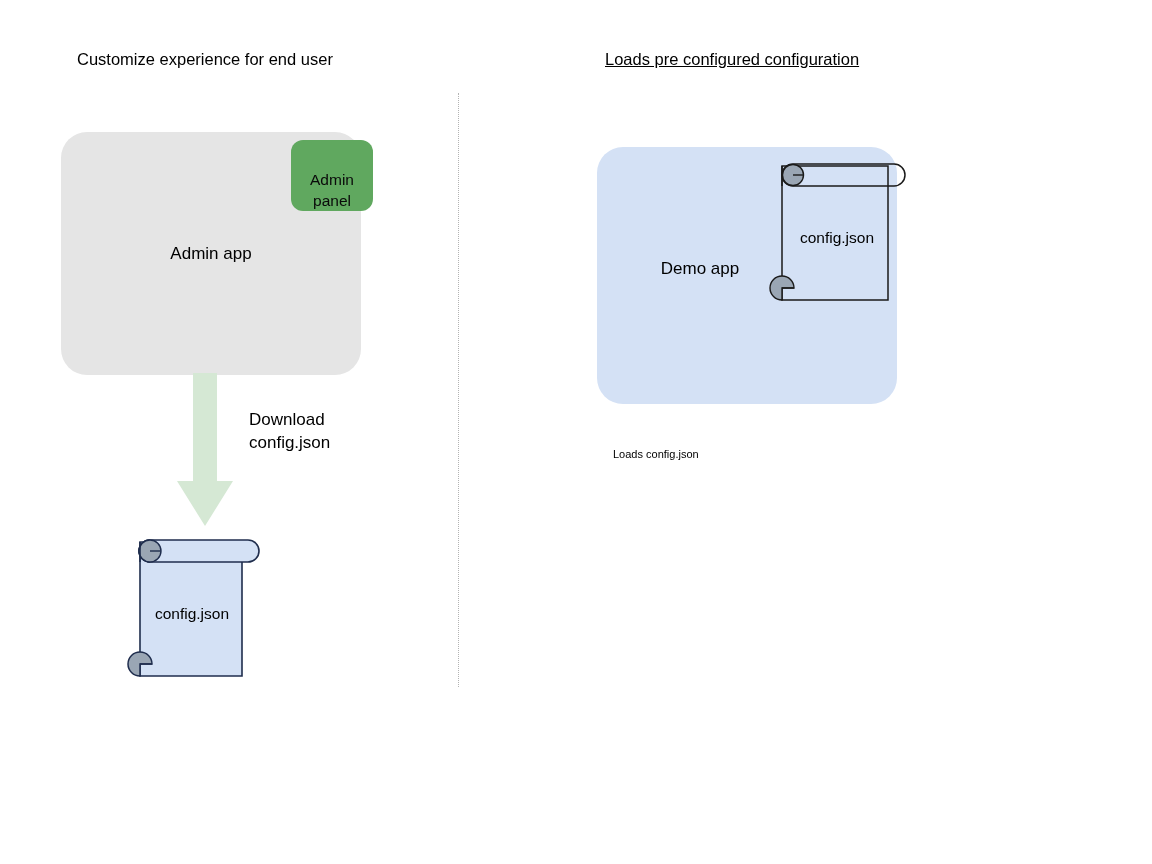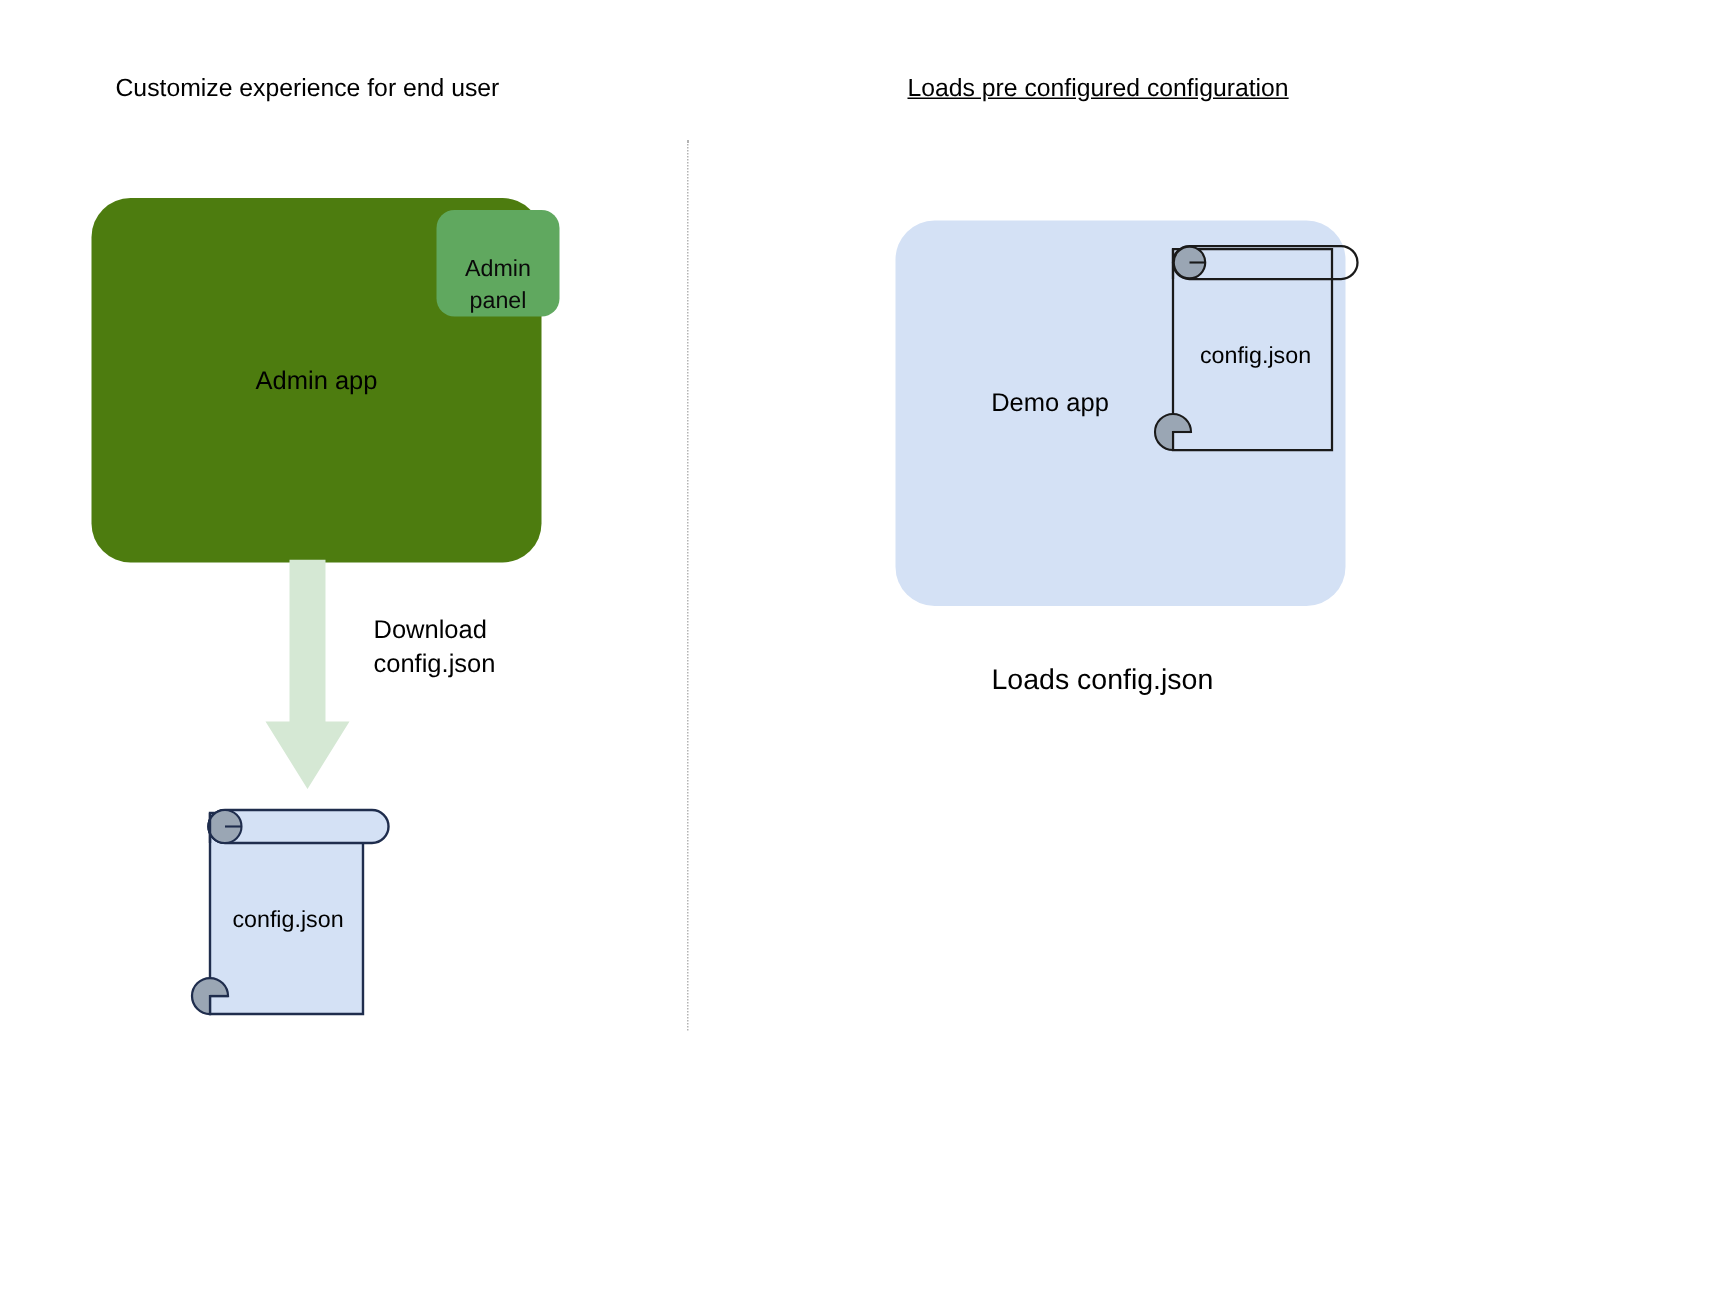--- a/index.html
+++ b/index.html
@@ -43,21 +43,21 @@
 
   
   .app-box {
     border-radius: 26px;
   }
   #admin-app {
     left: 61px;
     top: 132px;
     width: 300px;
     height: 243px;
-    background: #4d7c0f;
+    background: #e5e5e5;
   }
   #demo-app {
     left: 597px;
     top: 147px;
     width: 300px;
     height: 257px;
     background: #d4e1f5;
   }
   .app-label {
     position: absolute;
@@ -145,23 +145,23 @@
   }
   #scroll-right-label {
     left: 766px;
     top: 228px;
     width: 142px;
     text-align: center;
   }
 
   
   #loads-caption {
-    left: 661px;
+    left: 613px;
     top: 444px;
-    font-size: 19px;
+    font-size: 11px;
     line-height: 20px;
     white-space: nowrap;
   }
 </style>
 </head>
 <body>
 
 <div class="canvas">
 
   <div class="abs section-title" id="title-left">Customize experience for end user</div>

